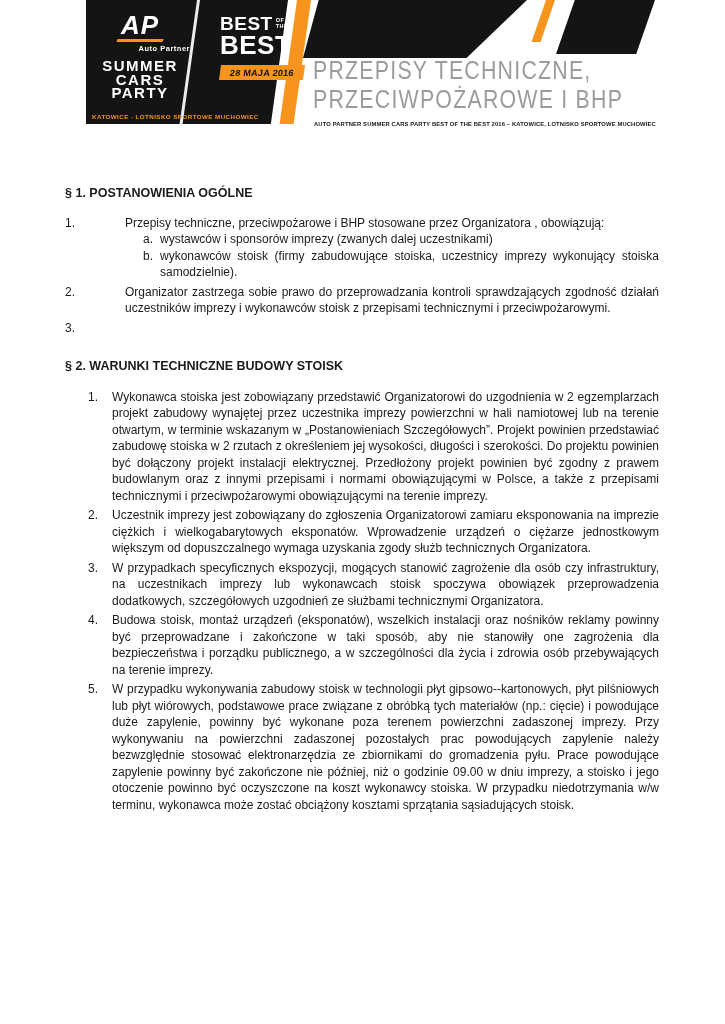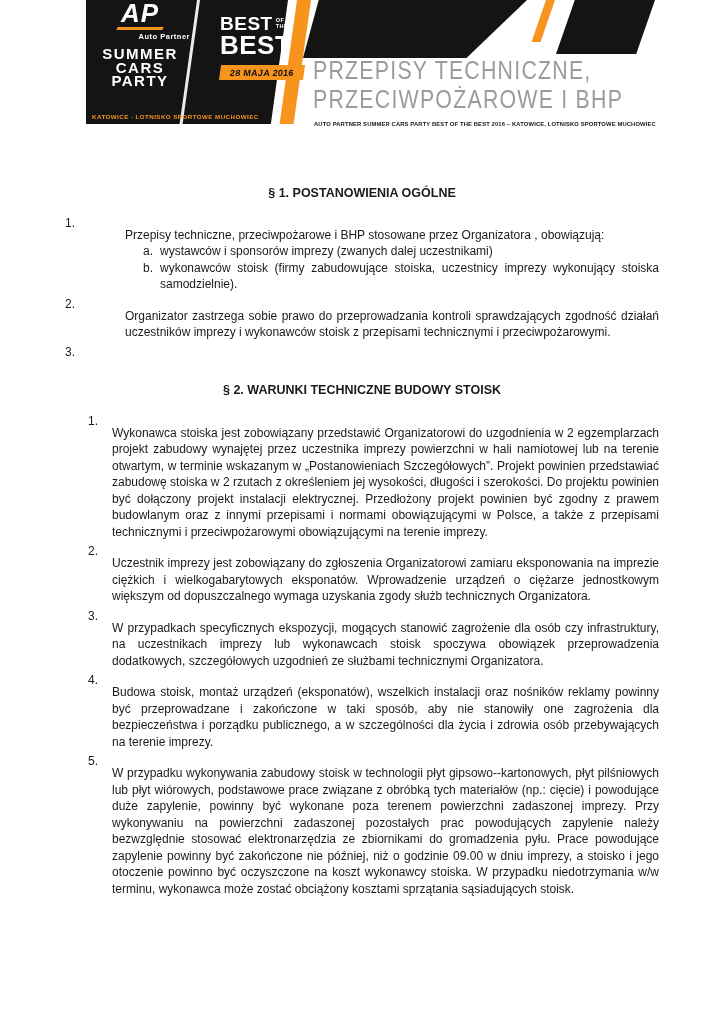--- a/index.html
+++ b/index.html
@@ -18,21 +18,21 @@
                transform:skewX(-8deg); transform-origin:0 0; }
   .sh-orange1{ left:297px; width:14px; height:124px; background:#f7941e;
                transform:skewX(-8deg); transform-origin:0 0; }
   .sh-band   { left:303px; width:224px; height:58px; background:#141414;
                clip-path:polygon(7% 0,100% 0,73% 100%,0 100%); }
   .sh-tr     { left:556px; width:99px; height:54px; background:#141414;
                clip-path:polygon(19% 0,100% 0,81% 100%,0 100%); }
   .sh-tr-or  { left:546px; width:9px;  height:42px; background:#f7941e;
                transform:skewX(-19deg); transform-origin:0 0; }
 
-  .logo { position:absolute; left:90px; top:0; width:100px; text-align:center; color:#fff; }
+  .logo { position:absolute; left:90px; top:12px; width:100px; text-align:center; color:#fff; }
   .ap-mono { font-size:26px; font-weight:bold; font-style:italic; line-height:26px; letter-spacing:1px; }
   .ap-bar  { width:46px; height:3px; background:#f7941e; margin:1px auto 2px; transform:skewX(-25deg); }
   .ap-name { font-size:7.5px; font-weight:bold; letter-spacing:.5px;text-align:right; }
   .evt { font-weight:bold; font-size:15px; line-height:13.5px; letter-spacing:1.5px; }
   .evt-first { margin-top:6px; }
   .loc { position:absolute; left:92px; top:113px; color:#f7941e; font-size:6.2px;
          font-weight:bold; letter-spacing:.45px; white-space:nowrap; }
 
   .best { position:absolute; left:220px; top:14px; width:82px; color:#fff; }
   .best-row { display:flex; align-items:flex-start; }
@@ -42,29 +42,29 @@
   .best-date { margin-top:7px; width:84px; background:#f7941e; color:#101010; font-weight:bold;
                font-size:9px; text-align:center; padding:2.5px 0; transform:skewX(-8deg); letter-spacing:.3px; }
 
   .htitle { position:absolute; left:313px; top:56px; color:#9b9b9b; font-size:26px; line-height:29px;
             letter-spacing:1.5px; white-space:nowrap; transform:scaleX(.82); transform-origin:0 0; }
   .hsub { position:absolute; left:314px; top:120px; font-size:6.2px; font-weight:bold; color:#161616;
           letter-spacing:.15px; white-space:nowrap; transform:scaleX(.94); transform-origin:0 0; }
 
   
   .doc { padding:35px 66px 0 65px; font-size:12px; line-height:16.5px; }
-  .shead { font-size:12.5px; font-weight:bold; text-align:center; margin-bottom:13px; color:#1b1b1b; }
+  .shead { font-size:12.5px; font-weight:bold; margin-bottom:13px; color:#1b1b1b; }
   .shead2 { margin-top:22px; margin-bottom:14px; }
   .item { display:flex; margin-bottom:3px; }
   .item .num { flex:none; }
   .list1 .num { width:60px; }
   .list2 { margin-left:23px; }
   .list2 .num { width:24px; }
   .item .ibody { flex:1; min-width:0; }
-  .txt { text-align:justify;margin-top:12px; }
+  .txt { text-align:justify; }
   .sub { display:flex; margin-left:18px; }
   .sub .letter { flex:none; width:17px; }
   .sub .stxt { flex:1; text-align:justify; }
 </style>
 </head>
 <body>
 
 <div class="page">
 
   <header class="header">

